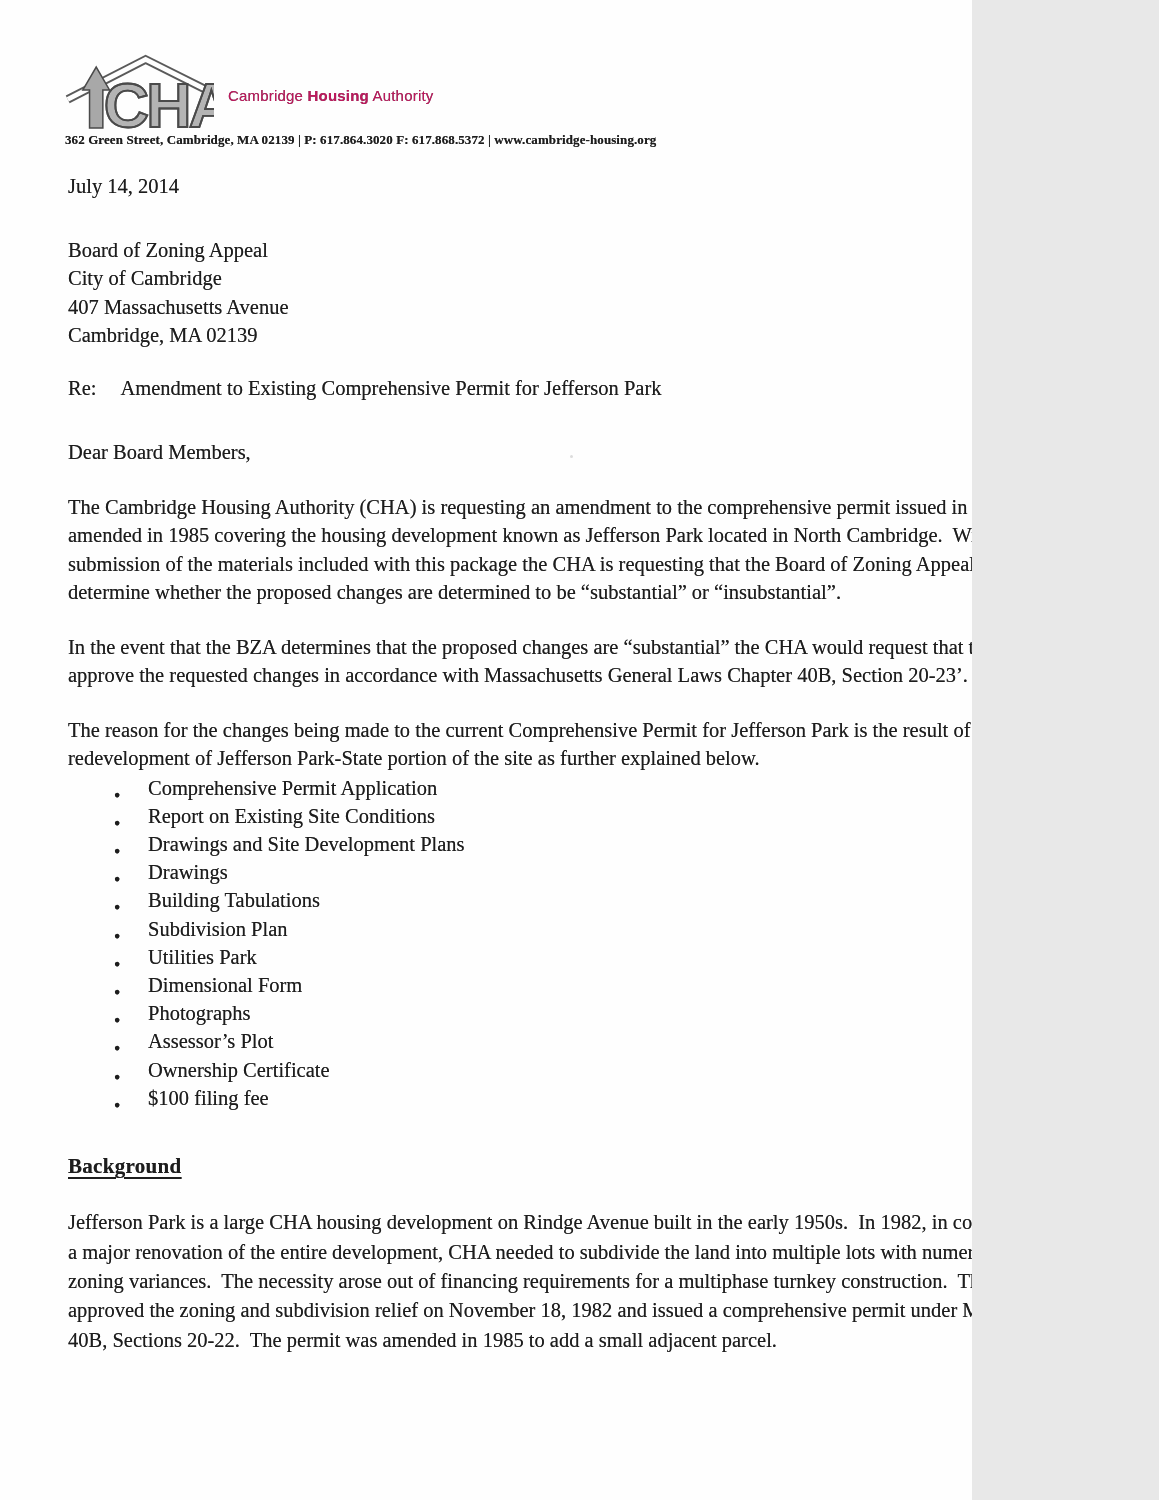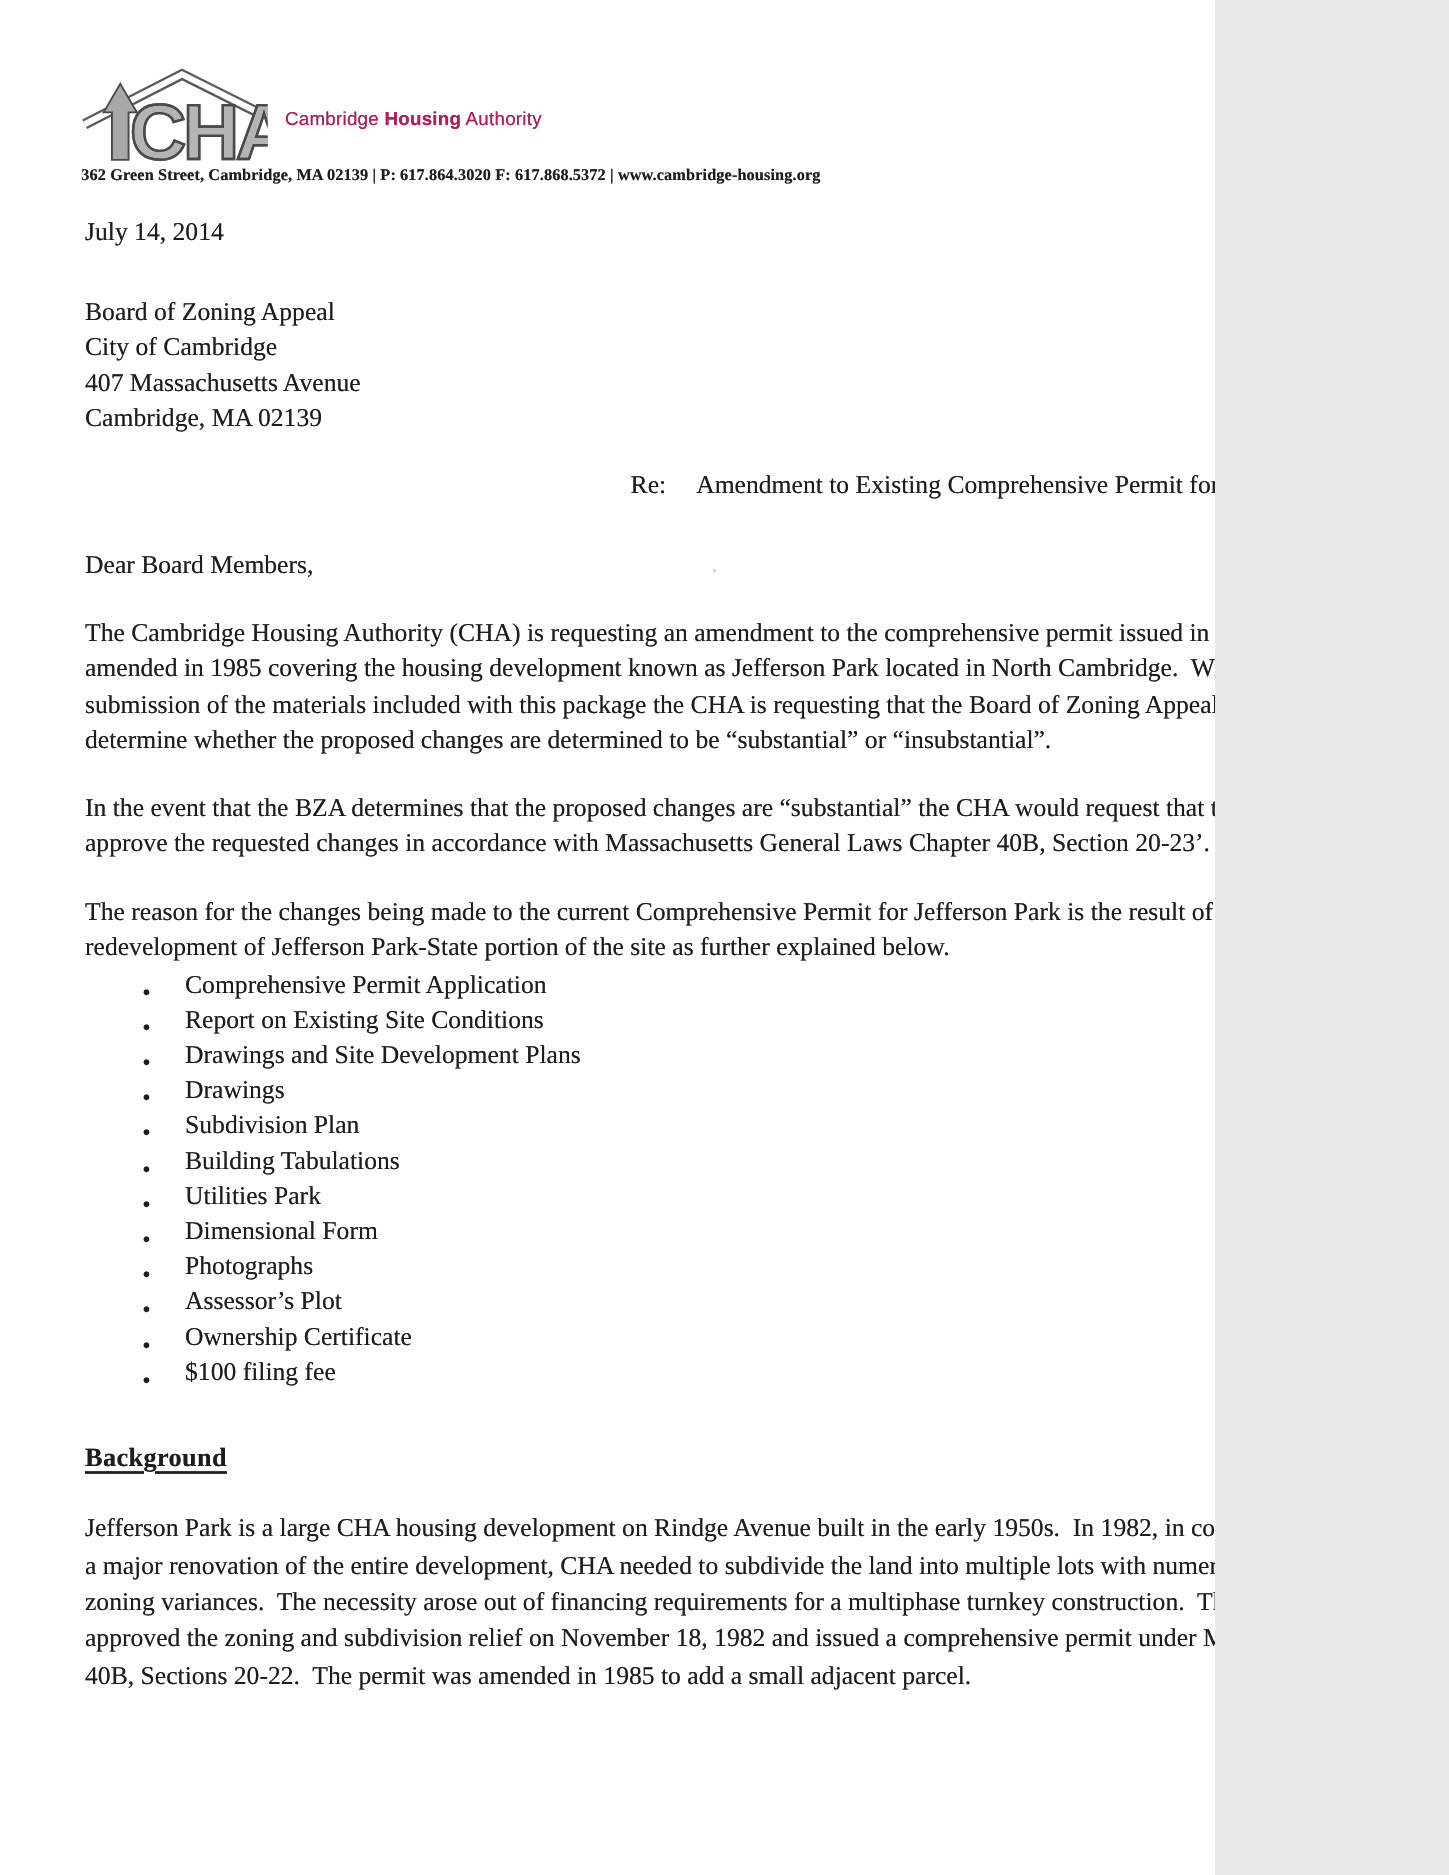--- a/index.html
+++ b/index.html
@@ -42,21 +42,21 @@
 
   
   .letter-body {
     margin-left: 68px;
     width: 1030px;
     font-size: 20.5px;
     line-height: 28.5px;
   }
   .date-line { margin-top: 24px; }
   .recipient-block { margin-top: 35px; }
-  .re-line { margin-top: 24px; display: flex; justify-content: flex-end; }
+  .re-line { margin-top: 24px; display: flex; }
   .re-label { flex: 0 0 auto; }
   .re-subject { margin-left: 24px; }
   .salutation { margin-top: 36px; }
   .para { margin-top: 26px; white-space: pre-wrap; }
   .attachments-intro { margin-top: 26px; }
   ul.attachments { list-style: none; margin-top: 1px; }
   ul.attachments li {
     position: relative;
     padding-left: 80px;
     line-height: 28.2px;
@@ -139,22 +139,22 @@
 
     <div class="para">The Cambridge Housing Authority (CHA) is requesting an amendment to the comprehensive permit issued in 1982 and amended in 1985 covering the housing development known as Jefferson Park located in North Cambridge.  With the submission of the materials included with this package the CHA is requesting that the Board of Zoning Appeal (BZA) determine whether the proposed changes are determined to be “substantial” or “insubstantial”.</div>
     <div class="para">In the event that the BZA determines that the proposed changes are “substantial” the CHA would request that the BZA approve the requested changes in accordance with Massachusetts General Laws Chapter 40B, Section 20-23’.</div>
     <div class="para">The reason for the changes being made to the current Comprehensive Permit for Jefferson Park is the result of the redevelopment of Jefferson Park-State portion of the site as further explained below.</div>
 
     <ul class="attachments">
       <li>Comprehensive Permit Application</li>
       <li>Report on Existing Site Conditions</li>
       <li>Drawings and Site Development Plans</li>
       <li>Drawings</li>
+      <li>Building Tabulations</li>
       <li>Subdivision Plan</li>
-      <li>Building Tabulations</li>
       <li>Utilities Park</li>
       <li>Dimensional Form</li>
       <li>Photographs</li>
       <li>Assessor’s Plot</li>
       <li>Ownership Certificate</li>
       <li>$100 filing fee</li>
     </ul>
 
     <div>
       <span class="background-heading">Background</span>

